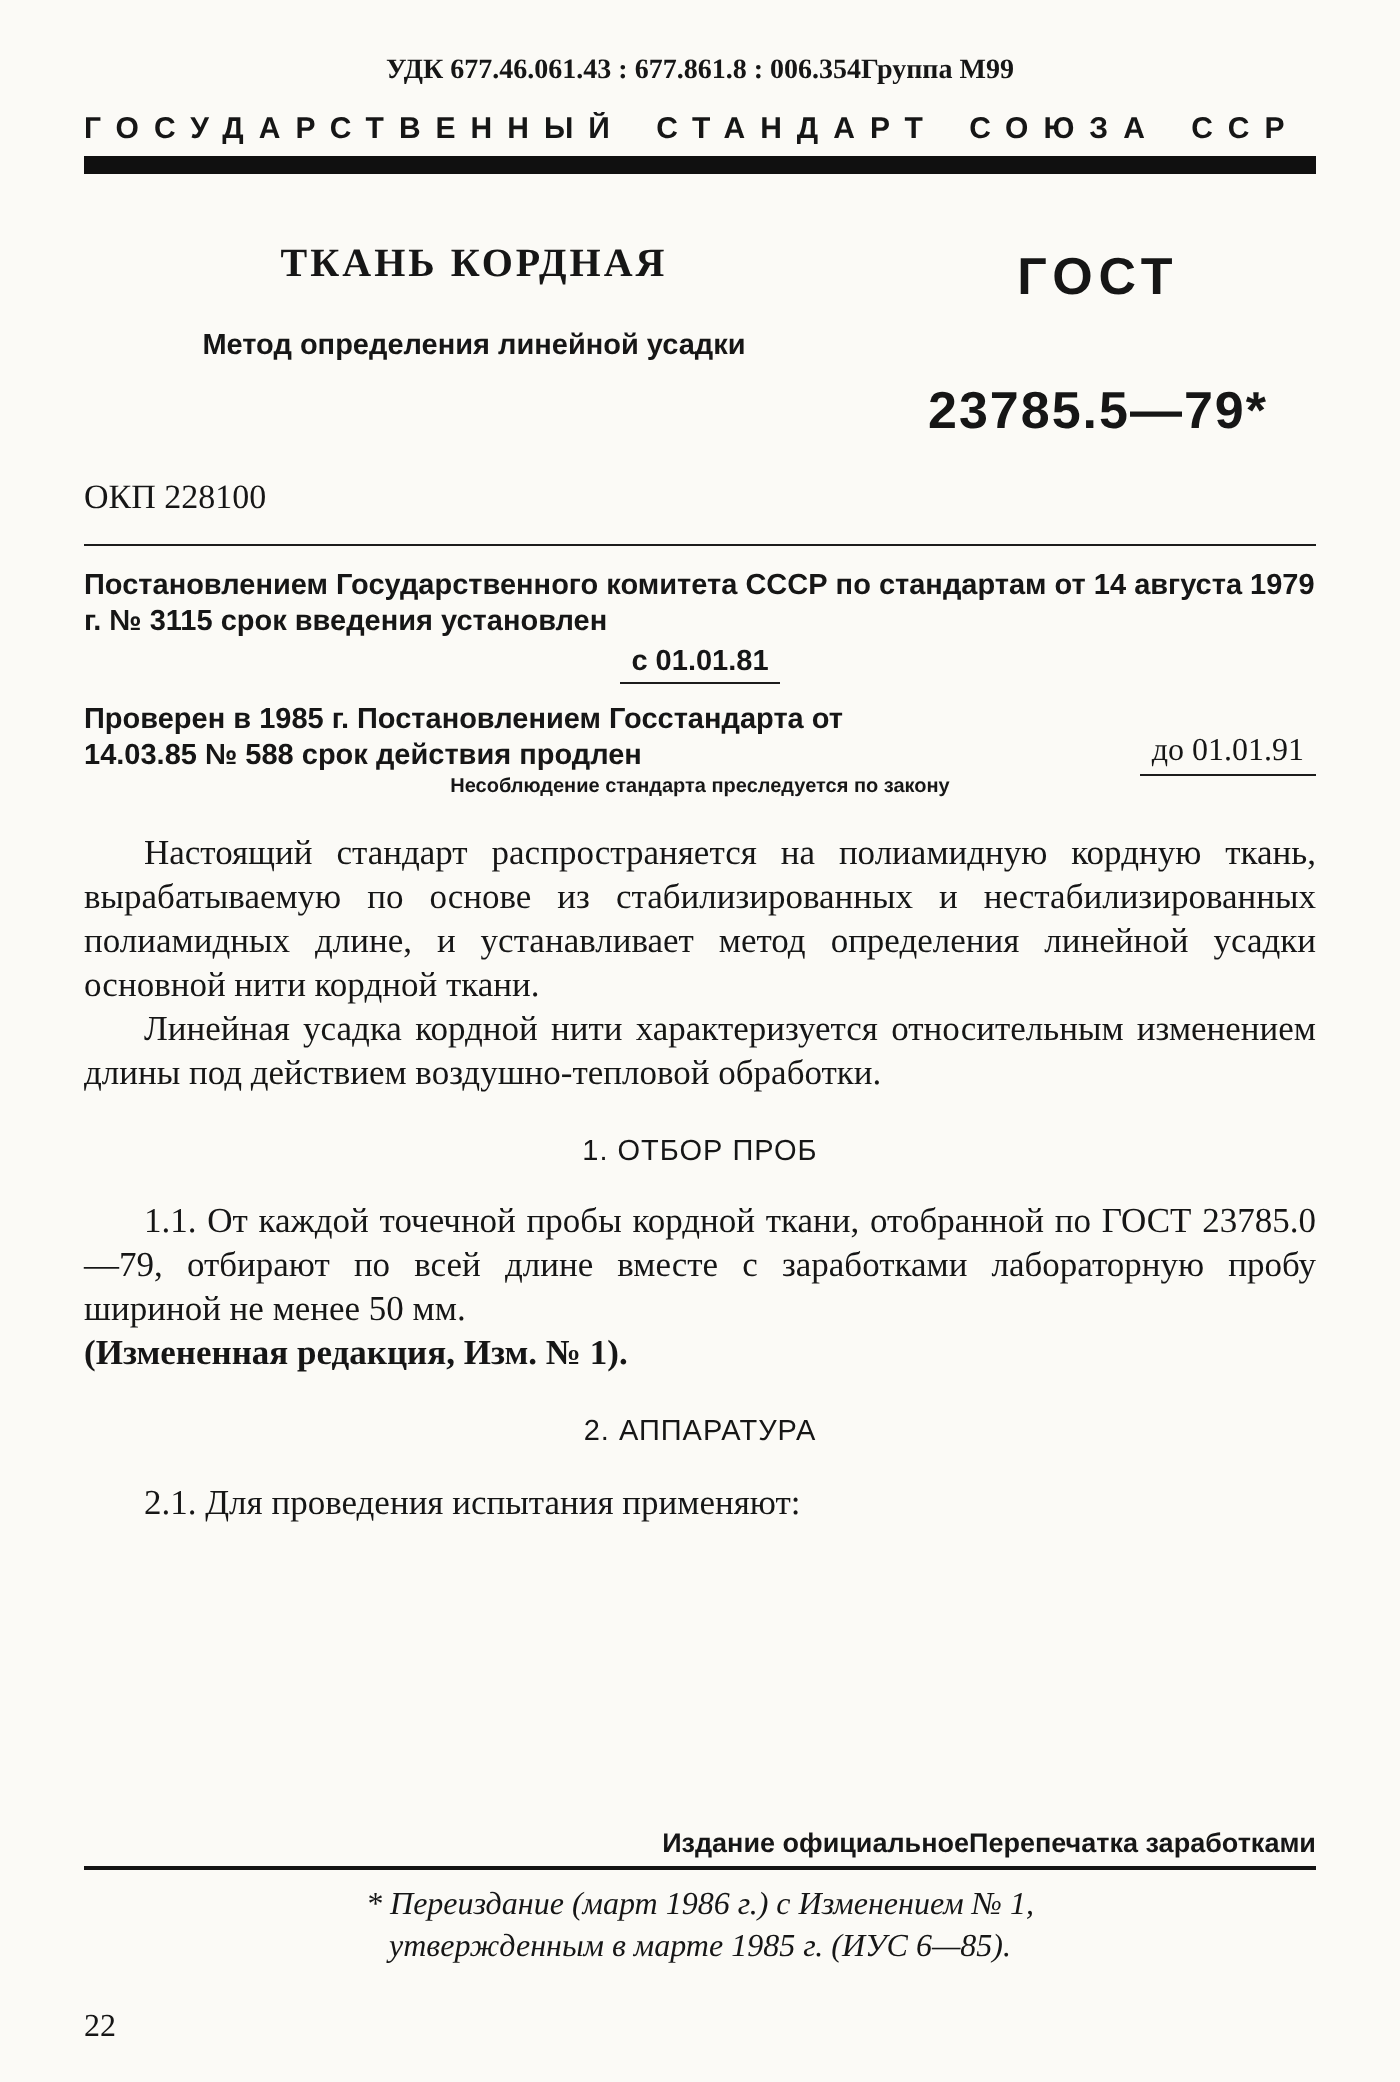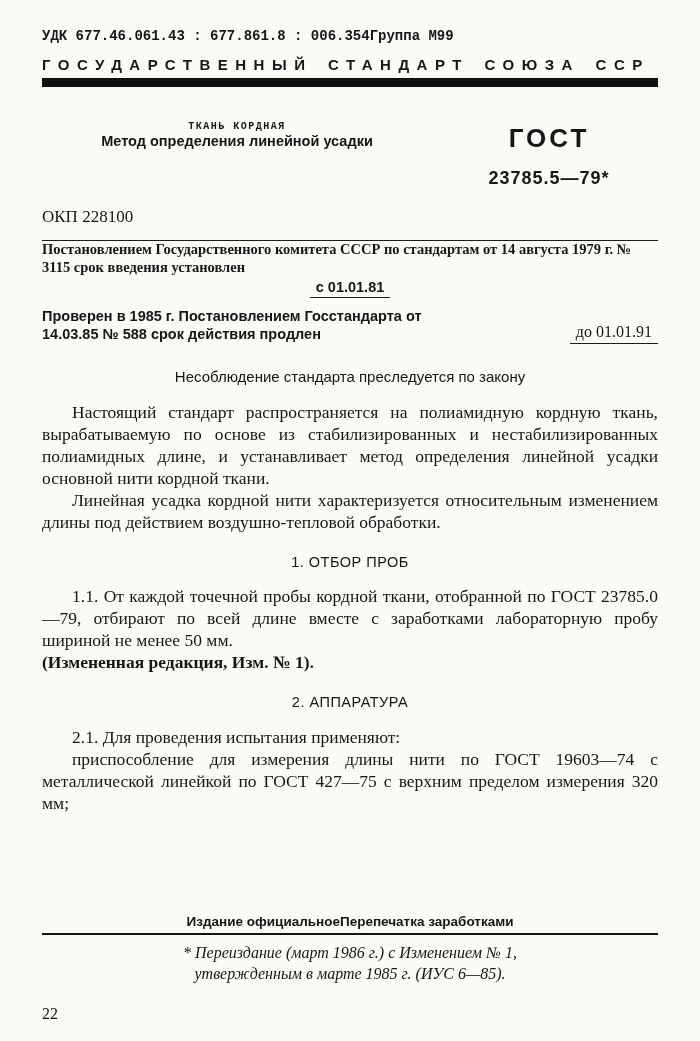--- a/index.html
+++ b/index.html
@@ -9,59 +9,59 @@
     color:#161616;
     font-family:"Liberation Serif", serif;
     overflow:hidden;
   }
   .page {
     width:700px; height:1041px;
     padding:28px 42px 18px 42px;
     display:flex; flex-direction:column;
   }
 
-  .topline { display:flex; justify-content:flex-start; font-family:Liberation Mono, monospace; font-weight:bold; font-size:14px; }
+  .topline { display:flex; justify-content:center; font-family:Liberation Serif, serif; font-weight:bold; font-size:14px; }
 
   .gost-header {
     margin-top:12px;
     font-family:"Liberation Sans",sans-serif;
     font-weight:bold; font-size:15px;
     letter-spacing:7.5px; word-spacing:4px;
     white-space:nowrap; overflow:hidden;
   }
   .black-bar { margin-top:5px; height:9px; background:#101010; }
 
   .title-row { display:flex; margin-top:34px; }
   .title-left { flex:1; text-align:center; padding-right:8px; }
-  .title-ru-1 { font-family:Liberation Mono, monospace; font-weight:bold; font-size:10px; letter-spacing:1.5px; }
-  .title-ru-2 { font-family:"Liberation Sans",sans-serif; font-weight:bold; font-size:14.5px; margin-top:1px; }
+  .title-ru-1 { font-family:Liberation Serif, serif; font-weight:bold; font-size:20px; letter-spacing:1.5px; }
+  .title-ru-2 { font-family:"Liberation Sans",sans-serif; font-weight:bold; font-size:14.5px; margin-top:21px; }
   .title-en { margin-top:24px; font-size:16.5px; line-height:1.28; }
   .gost-block { width:218px; text-align:center; font-family:"Liberation Sans",sans-serif; font-weight:bold; }
   .gost-label { font-size:26px; letter-spacing:3px; margin-top:2px; }
-  .gost-number { font-size:18px; margin-top:14px; letter-spacing:1px; }
+  .gost-number { font-size:26px; margin-top:36px; letter-spacing:1px; }
 
   .okp { margin-top:18px; font-size:17px; }
   .rule { margin-top:13px; border:0; border-top:1.5px solid #1c1c1c; }
 
-  .decree { font-family:Liberation Serif, serif; font-weight:bold; font-size:14.5px; line-height:1.22; }
+  .decree { margin-top:12px; font-family:Liberation Sans, sans-serif; font-weight:bold; font-size:14.5px; line-height:1.22; }
   .decree-date-row { text-align:center; margin-top:3px; font-family:"Liberation Sans",sans-serif; font-weight:bold; font-size:14.5px; }
   .underlined { display:inline-block; border-bottom:1.5px solid #1c1c1c; padding:0 6px 2px 6px; }
   .decree-flex { display:flex; justify-content:space-between; align-items:flex-end; margin-top:10px; }
   .decree-flex .dtext { width:62%; font-family:"Liberation Sans",sans-serif; font-weight:bold; font-size:14.5px; line-height:1.22; }
 
-  .law-notice { margin-top:24px; text-align:center; font-family:"Liberation Sans",sans-serif; font-weight:normal; font-size:15px; }
+  .law-notice { margin-top:0; text-align:center; font-family:"Liberation Sans",sans-serif; font-weight:bold; font-size:10px; }
 
   .body-text { margin-top:16px; font-size:17.5px; line-height:1.26; text-align:justify; }
   .body-text p { text-indent:30px; }
   .noindent { text-indent:0 !important; font-weight:bold; }
 
   .section-head { margin-top:20px; margin-bottom:14px; text-align:center; font-family:"Liberation Sans",sans-serif; font-weight:normal; font-size:14.5px; letter-spacing:0.5px; }
 
   .footer-area { margin-top:auto; }
-  .footer-row { display:flex; justify-content:center; font-family:"Liberation Sans",sans-serif; font-weight:bold; font-size:13.5px; }
+  .footer-row { display:flex; justify-content:flex-end; font-family:"Liberation Sans",sans-serif; font-weight:bold; font-size:13.5px; }
   .footer-line { margin-top:4px; border-top:2px solid #141414; }
   .footnote { margin-top:8px; text-align:center; font-style:italic; font-size:16px; line-height:1.3; }
   .page-num { margin-top:20px; font-size:16px; }
 </style>
 </head>
 <body>
 
 <div class="page">
 
   <div class="topline">
@@ -103,21 +103,20 @@
   <div class="body-text">
     <p>Настоящий стандарт распространяется на полиамидную кордную ткань, вырабатываемую по основе из стабилизированных и нестабилизированных полиамидных длине, и устанавливает метод определения линейной усадки основной нити кордной ткани.</p>
     <p>Линейная усадка кордной нити характеризуется относительным изменением длины под действием воздушно-тепловой обработки.</p>
 
     <div class="section-head">1. ОТБОР ПРОБ</div>
     <p>1.1. От каждой точечной пробы кордной ткани, отобранной по ГОСТ 23785.0—79, отбирают по всей длине вместе с заработками лабораторную пробу шириной не менее 50 мм.</p>
     <p class="noindent">(Измененная редакция, Изм. № 1).</p>
 
     <div class="section-head">2. АППАРАТУРА</div>
     <p>2.1. Для проведения испытания применяют:</p>
-    <p>приспособление для измерения длины нити по ГОСТ 19603—74 с металлической линейкой по ГОСТ 427—75 с верхним пределом измерения 320 мм;</p>
   </div>
 
   <div class="footer-area">
     <div class="footer-row">
       <span>Издание официальное</span>
       <span>Перепечатка заработками</span>
     </div>
     <div class="footer-line"></div>
     <div class="footnote">
       <div>* Переиздание (март 1986 г.) с Изменением № 1,</div>

